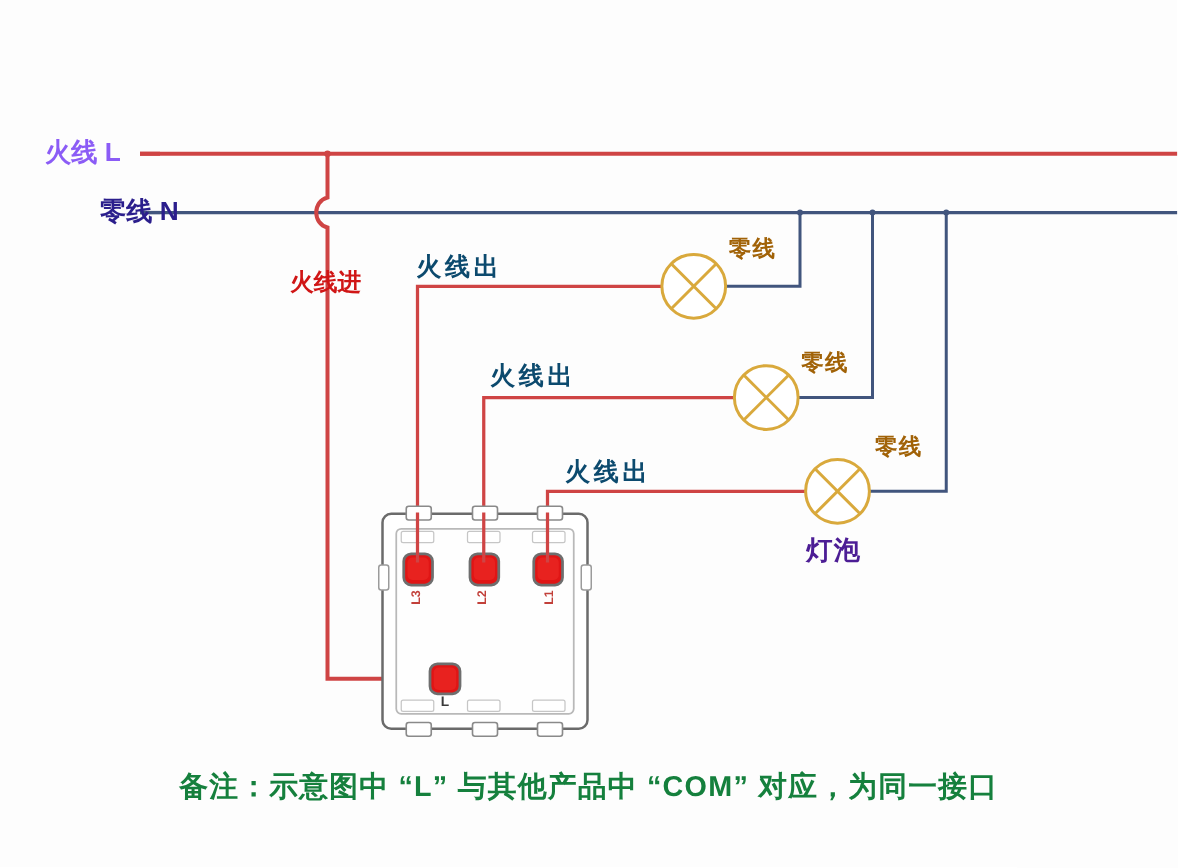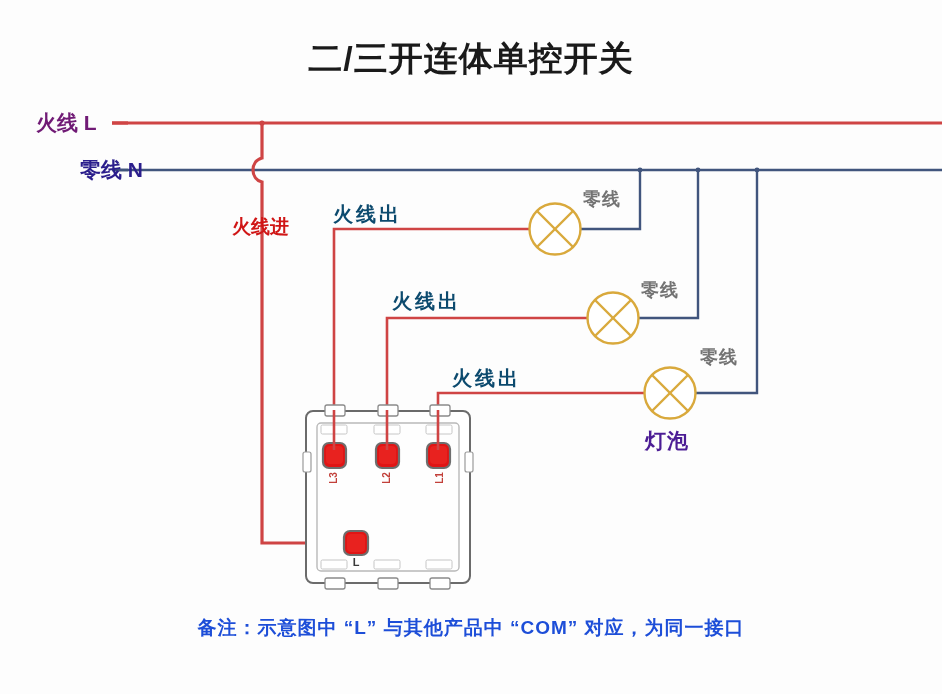--- a/index.html
+++ b/index.html
@@ -38,21 +38,21 @@
     font-weight: bold;
     color: #1a1a1a;
     letter-spacing: 1px;
   }
 
   
   .bus-label {
     font-size: 21px;
     font-weight: bold;
   }
-  #live-bus-label   { left: 36px;  top: 112px; color: #701a75; }
+  #live-bus-label   { left: 36px;  top: 112px; color: #8b5cf6; }
   #neutral-bus-label{ left: 36px;  top: 159px; color: #2b1e8c; margin-left: 44px; }
 
   
   #live-in-label {
     left: 232px;
     top: 216px;
     width: 22px;
     font-size: 19px;
     font-weight: bold;
     color: #d01616;
@@ -68,21 +68,21 @@
     letter-spacing: 3px;
   }
   #live-out-1 { left: 333px; top: 204px; }
   #live-out-2 { left: 392px; top: 291px; }
   #live-out-3 { left: 452px; top: 368px; }
 
   
   .neutral-label {
     font-size: 18px;
     font-weight: bold;
-    color: #737373;
+    color: #a16207;
     letter-spacing: 1px;
   }
   #neutral-1 { left: 583px; top: 190px; }
   #neutral-2 { left: 641px; top: 281px; }
   #neutral-3 { left: 700px; top: 348px; }
 
   
   #bulb-caption {
     left: 645px;
     top: 430px;
@@ -114,23 +114,23 @@
     width: 20px;
     text-align: center;
   }
 
   
   #footnote {
     left: 0;
     top: 618px;
     width: 942px;
     text-align: center;
-    font-size: 19px;
-    font-weight: bold;
-    color: #1d4ed8;
+    font-size: 23px;
+    font-weight: bold;
+    color: #15803d;
     letter-spacing: 1px;
   }
 </style>
 </head>
 <body>
 
 <div id="stage">
 
   <svg id="diagram-svg" viewBox="0 0 942 694" xmlns="http://www.w3.org/2000/svg">
 
@@ -246,21 +246,20 @@
       <line x1="387" y1="410" x2="387" y2="450" stroke="#cf4444" stroke-width="2.6"></line>
       <line x1="438" y1="410" x2="438" y2="450" stroke="#cf4444" stroke-width="2.6"></line>
     </g>
 
     <g>
       <line x1="112" y1="123" x2="128" y2="123" stroke="#cf4444" stroke-width="3.2"></line>
       <line x1="112" y1="170" x2="128" y2="170" stroke="#41557d" stroke-width="2.6"></line>
     </g>
   </svg>
 
-  <div class="lbl" id="page-title">二/三开连体单控开关</div>
 
   <div class="lbl bus-label" id="live-bus-label">火线 L</div>
   <div class="lbl bus-label" id="neutral-bus-label">零线 N</div>
 
   <div class="lbl" id="live-in-label">火线进</div>
 
   <div class="lbl live-out-label" id="live-out-1">火线出</div>
   <div class="lbl live-out-label" id="live-out-2">火线出</div>
   <div class="lbl live-out-label" id="live-out-3">火线出</div>
 

